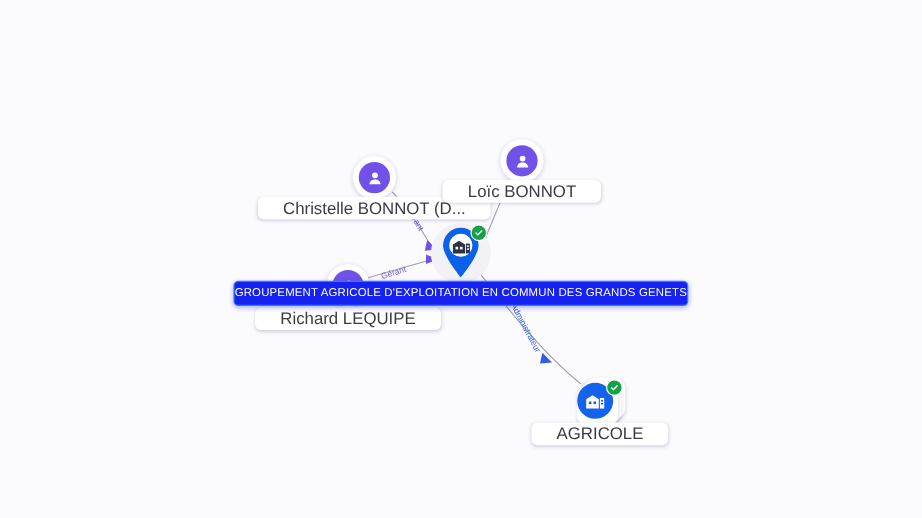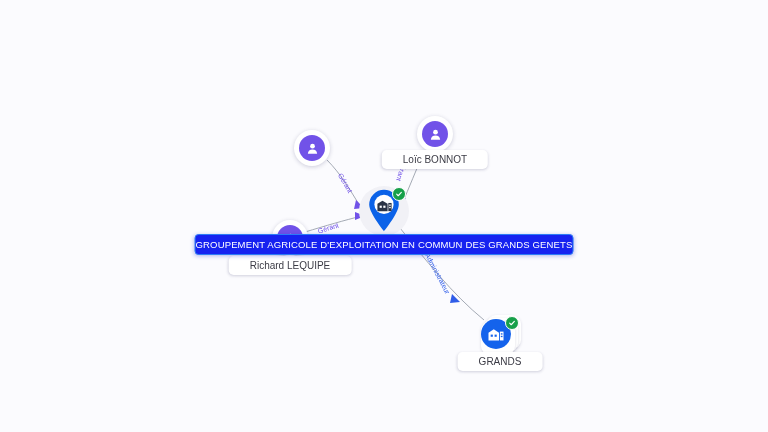--- a/index.html
+++ b/index.html
@@ -124,21 +124,21 @@
     box-sizing: border-box;
   }
 
   
   .node-label {
     position: absolute;
     transform: translateX(-50%);
     white-space: nowrap;
     background: #ffffff;
     color: #3b3b45;
-    font-size: 10px;
+    font-size: 14px;
     line-height: 13px;
     padding: 3px 21px;
     border-radius: 5px;
     box-shadow: 0 1px 3px rgba(40, 40, 90, 0.20);
   }
 
   
   .company-label {
     position: absolute;
     transform: translateX(-50%);
@@ -197,20 +197,21 @@
   <div class="node" style="left:312px; top:148px;">
     <div class="person-avatar">
       <div class="disc">
         <svg width="15" height="15" viewBox="0 0 24 24" aria-hidden="true">
           <circle cx="12" cy="8.2" r="3.8" fill="#ffffff"></circle>
           <path d="M4.6 20.2c0-4.1 3.3-6.6 7.4-6.6s7.4 2.5 7.4 6.6z" fill="#ffffff"></path>
         </svg>
       </div>
     </div>
   </div>
+  <div class="node-label" style="left:312px; top:164px;">Christelle BONNOT (D...</div>
 
   <div class="node" style="left:435px; top:134px;">
     <div class="person-avatar">
       <div class="disc">
         <svg width="15" height="15" viewBox="0 0 24 24" aria-hidden="true">
           <circle cx="12" cy="8.2" r="3.8" fill="#ffffff"></circle>
           <path d="M4.6 20.2c0-4.1 3.3-6.6 7.4-6.6s7.4 2.5 7.4 6.6z" fill="#ffffff"></path>
         </svg>
       </div>
     </div>
@@ -269,15 +270,15 @@
           <rect x="18.4" y="14.4" width="2.3" height="1.8" fill="#1463ec"></rect>
         </svg>
       </div>
       <div class="badge-check" style="left:26px; top:2px;">
         <svg width="8" height="8" viewBox="0 0 24 24" aria-hidden="true">
           <path d="M5 12.6 L9.6 17.2 L19 7.4" fill="none" stroke="#ffffff" stroke-width="3.4" stroke-linecap="round" stroke-linejoin="round"></path>
         </svg>
       </div>
     </div>
   </div>
-  <div class="node-label" style="left:500px; top:352px;">GRANDS</div>
+  <div class="node-label" style="left:500px; top:352px;">AGRICOLE</div>
 
 </div>
 
 </body></html>

